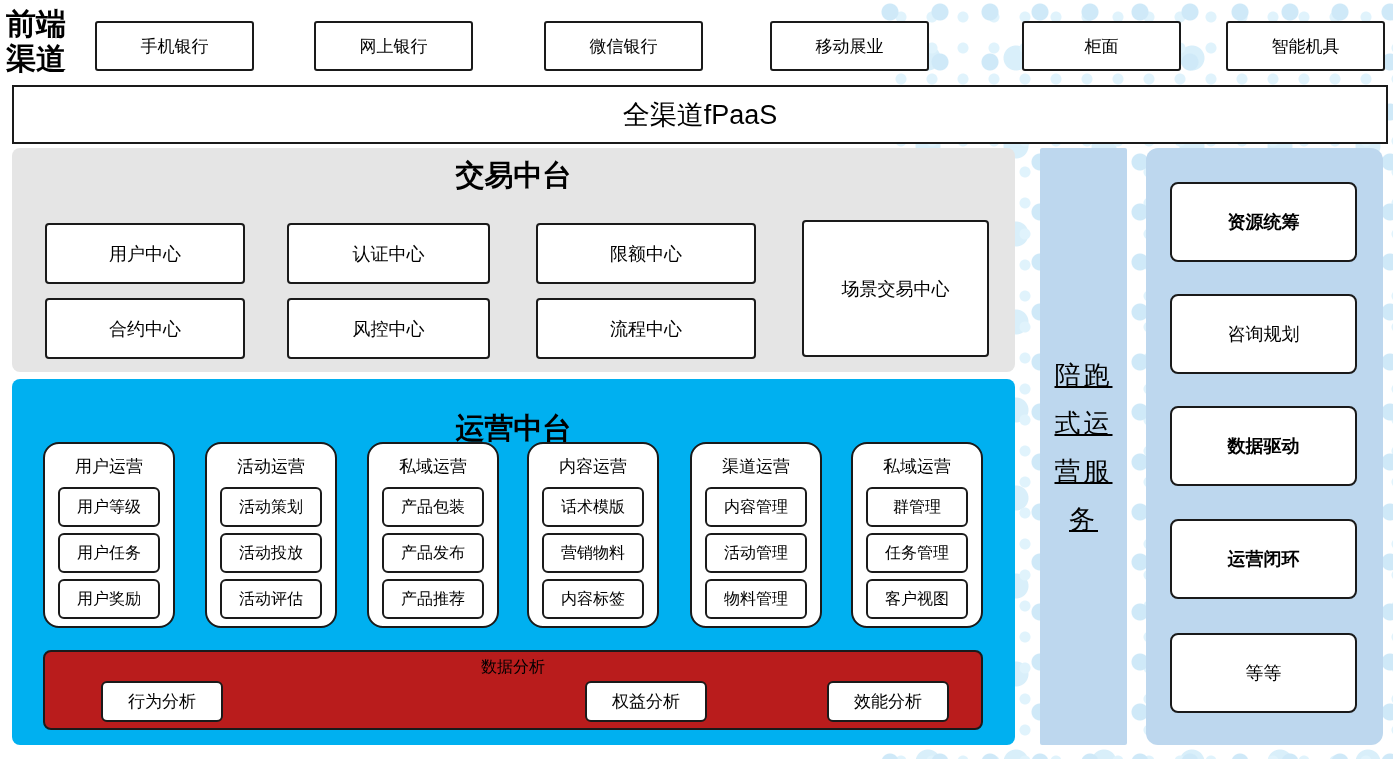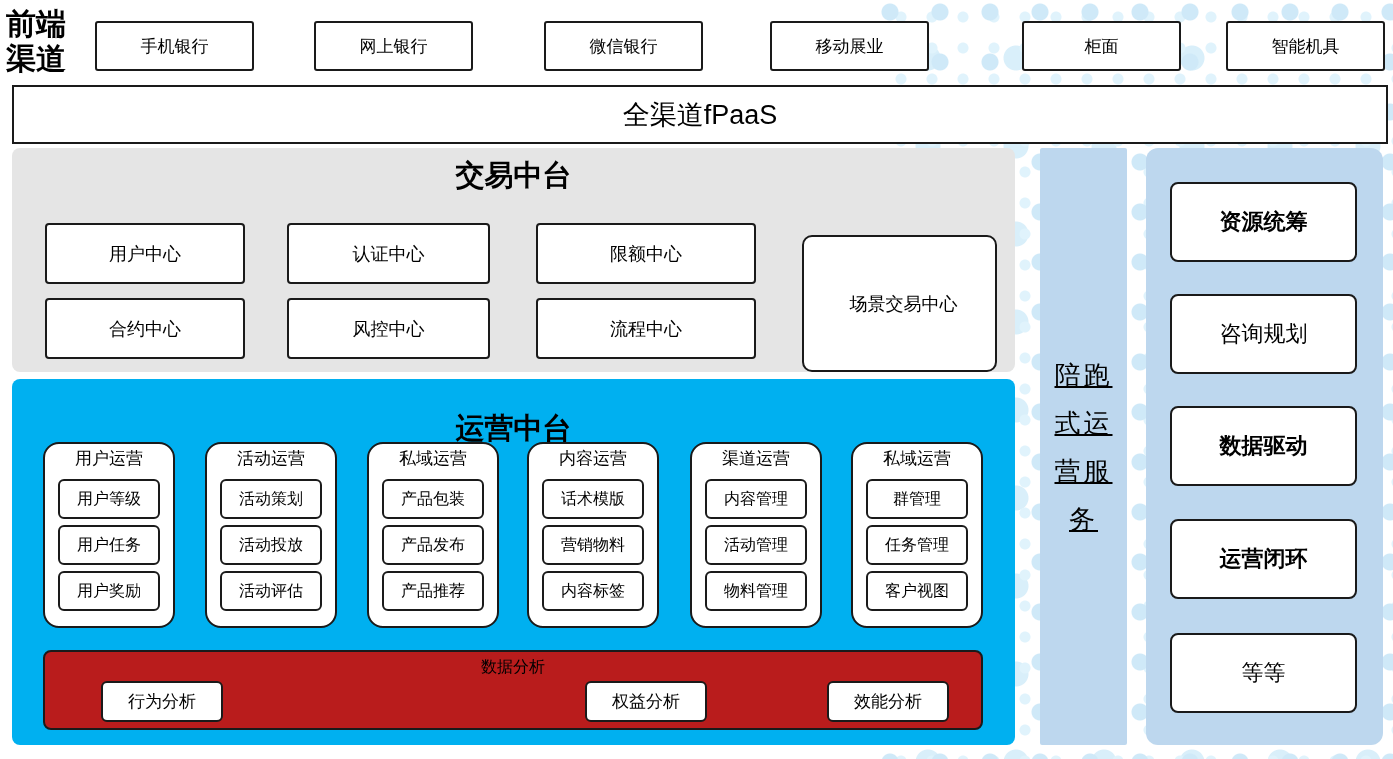--- a/index.html
+++ b/index.html
@@ -40,26 +40,26 @@
   .ops .sec-title{top:6px;margin-top:24px;}
 
   .wbox{position:absolute;background:#fff;border:2px solid #1a1a1a;border-radius:4px;
     display:flex;align-items:center;justify-content:center;font-size:18px;}
   .c0{left:33px;top:75px;width:196px;height:57px;}
   .c1{left:275px;top:75px;width:199px;height:57px;}
   .c2{left:524px;top:75px;width:216px;height:57px;}
   .c3{left:33px;top:150px;width:196px;height:57px;}
   .c4{left:275px;top:150px;width:199px;height:57px;}
   .c5{left:524px;top:150px;width:216px;height:57px;}
-  .scene{left:790px;top:87px;width:183px;height:133px;border-radius:10px;padding-left:8px;}
+  .scene{left:790px;top:72px;width:183px;height:133px;border-radius:4px;}
 
   
   .opcol{position:absolute;top:63px;width:132px;height:186px;background:#fff;border:2px solid #1a1a1a;
     border-radius:16px;box-sizing:border-box;display:flex;flex-direction:column;align-items:center;
-    padding-top:3px;}
+    padding-top:11px;}
   .opcol .hdr{font-size:17px;margin-bottom:9px;}
   .opcol .itm{width:102px;height:40px;border:2px solid #1a1a1a;border-radius:6px;box-sizing:border-box;
     display:flex;align-items:center;justify-content:center;font-size:16px;margin-bottom:6px;background:#fff;}
   .col0{left:31px;} .col1{left:193px;} .col2{left:355px;}
   .col3{left:515px;} .col4{left:678px;} .col5{left:839px;}
 
   
   .analysis{position:absolute;left:31px;top:271px;width:940px;height:80px;background:#b91c1c;
     border:2px solid #1a1a1a;border-radius:8px;box-sizing:border-box;}
   .analysis .a-title{position:absolute;top:5px;left:0;width:100%;text-align:center;font-size:16px;}
@@ -67,21 +67,21 @@
     border-radius:6px;display:flex;align-items:center;justify-content:center;font-size:17px;box-sizing:border-box;}
   .a0{left:56px;} .a1{left:298px;} .a2{left:540px;} .a3{left:782px;}
 
   
   .companion{left:1040px;top:148px;width:87px;height:597px;border-radius:2px;
     display:flex;align-items:center;justify-content:center;}
   .companion .vtext{width:60px;font-size:26px;line-height:48px;letter-spacing:3px;
     word-break:break-all;text-align:center;text-decoration:underline;}
   .rpanel{left:1146px;top:148px;width:237px;height:597px;border-radius:12px;}
   .rbox{position:absolute;left:24px;width:187px;height:80px;background:#fff;border:2px solid #1a1a1a;
-    border-radius:8px;display:flex;align-items:center;justify-content:center;font-size:22px;box-sizing:border-box;}
+    border-radius:8px;display:flex;align-items:center;justify-content:center;font-size:18px;box-sizing:border-box;}
   .r0{top:34px;} .r1{top:146px;} .r2{top:258px;} .r3{top:371px;} .r4{top:485px;}
   .bold{font-weight:700;}
 </style>
 </head>
 <body>
 
 <div class="canvas">
 
   <div class="dots"></div>
 

